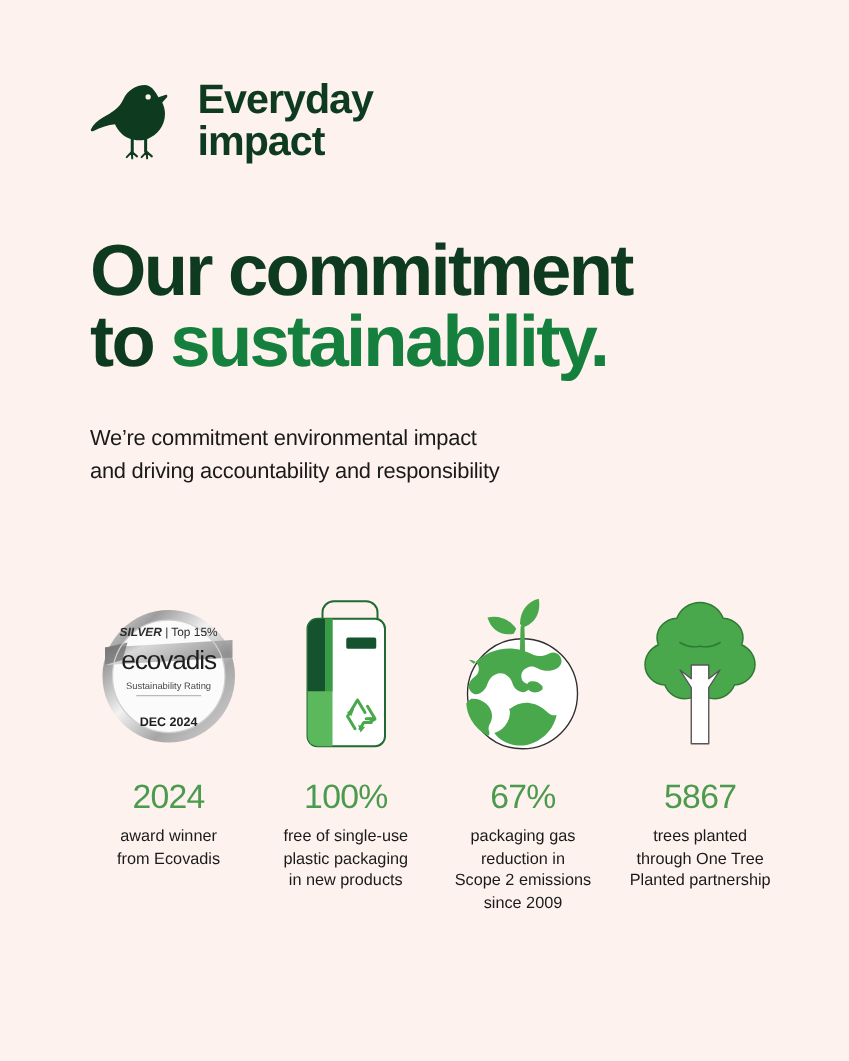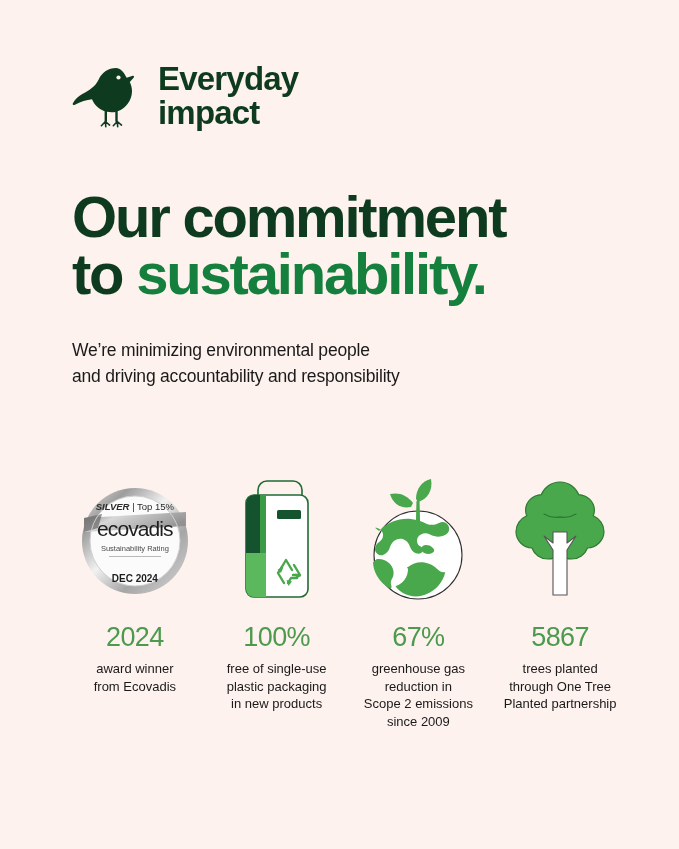--- a/index.html
+++ b/index.html
@@ -92,21 +92,21 @@
       <div>impact</div>
     </div>
   </div>
 
   <h1 class="headline">
     <span>Our commitment</span><br>
     <span>to </span><span class="accent">sustainability.</span>
   </h1>
 
   <p class="lede">
-    <span>We’re minimizing environmental people</span><br>
+    <span>We’re commitment environmental impact</span><br>
     <span>and driving accountability and responsibility</span><br>
   </p>
 
   <div class="stats">
 
     <div class="stat">
       <div class="stat-art">
         <div class="badge">
           <svg width="118" height="118" viewBox="0 0 118 118">
             <defs>
@@ -187,21 +187,21 @@
           <path d="M50 30c-6-8-14-11-23-9 3 10 11 15 21 13z" fill="#4aa84c"></path>
           <path d="M53.5 28c0 0-0.5 12-0.5 22h4c0-10-0.5-22-0.5-22z" fill="#4aa84c"></path>
           <path d="M16 58c9-9 20-13 32-12 6 0.5 11 2.5 16 5 4 1.5 8 1 12-1 3.5-1.8 7-1 9 2 2.5 4 1 8-3 10-5 2.5-10 2-15-0.5-3-1.5-6-2-9 0-2.5 1.2-4 3.5-4 6.2 0 3 1.5 5 4 6 2.5 1 3 3 1.5 5-1.5 2-4 2.5-6.5 1.5-3-1.2-5-3.5-6-6.5-0.8-2.4-2-4.4-4-6-3-2.4-6.5-2.6-10-1-3 1.4-5 4-6 7.2-1 3.4-3 6-6 7.6-2.6 1.4-5 1-7-1-2-2-2.5-4.5-1.5-7 0.8-2 2.2-3.6 4-4.8 2-1.4 3.2-3.2 3.5-5.6 0.3-2.6-0.6-4.8-2.6-6.4-1.6-1.3-3.4-1.9-5.4-1.9z" fill="#4aa84c"></path>
           <path d="M14 86c4.5-0.5 8.5 1 12 4 2.5 2.2 4 5 4.5 8.2 0.4 2.8-0.2 5.4-1.6 7.8-1.2 2-1.4 4.2-0.6 6.4 0.5 1.4 0.2 2.6-1 3.4-5.6-3-10.2-7.4-13.4-13-2.4-4.2-3.6-8.6-3.9-13.2 1.3-1.6 2.6-2.6 4-3.6z" fill="#4aa84c"></path>
           <path d="M63 72c3 0 5.5 1.2 7.4 3.4 1.2 1.4 1 3-0.5 4-2.6 1.7-5.4 2-8.2 0.8-2-0.8-3.2-2.4-3.2-4.4 0-2.2 1.8-3.8 4.5-3.8z" fill="#4aa84c"></path>
           <path d="M45 94c5-4 10.5-5.5 16.5-4.5 5 0.8 9.4 3.2 13 6.8 2.4 2.4 4.6 3.4 7.8 2.8-2.2 10-9 18-18.4 22-8 3.4-16.4 3-24-1.2-3-1.6-5.4-3.8-7.4-6.6 4.8-1.6 8.4-4.6 10.6-9 1-2 1.6-4 1.8-6.2 0.2-1.6 0-3-0.9-4.1z" fill="#4aa84c"></path>
         </svg>
       </div>
       <div class="stat-num">67%</div>
       <div class="stat-cap">
-        <span>greenhouse gas</span><br>
+        <span>packaging gas</span><br>
         <span>reduction in</span><br>
         <span>Scope 2 emissions</span><br>
         <span>since 2009</span>
       </div>
     </div>
 
     <div class="stat">
       <div class="stat-art">
         <svg width="104" height="128" viewBox="0 0 104 128">
           <path d="M52 6c-8.5 0-15.6 5.2-18.6 12.6-8.8 0.4-15.8 7.2-15.8 15.6 0 2 0.4 3.9 1.1 5.6C12.4 42.6 8 48.6 8 55.6c0 8.9 7.1 16.1 15.9 16.4 2.4 6.4 8.6 11 15.9 11 4.6 0 8.8-1.8 11.9-4.8 3.1 3 7.3 4.8 11.9 4.8 7.3 0 13.5-4.6 15.9-11C88.3 71.7 96 64.5 96 55.6c0-7-4.4-13-10.7-15.8 0.7-1.7 1.1-3.6 1.1-5.6 0-8.4-7-15.2-15.8-15.6C67.6 11.2 60.5 6 52 6z" fill="#4aa84c" stroke="#2f7a34" stroke-width="1.2"></path>

